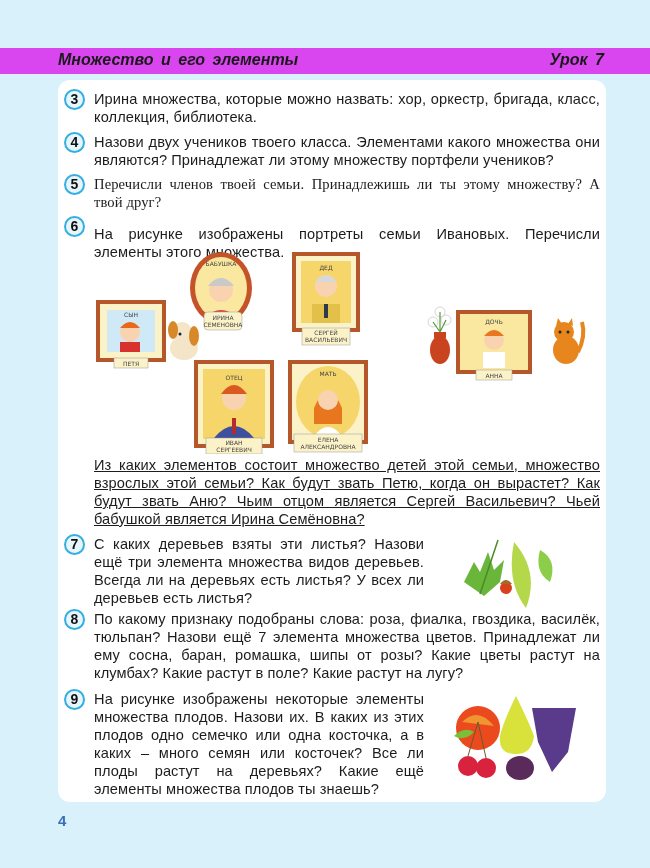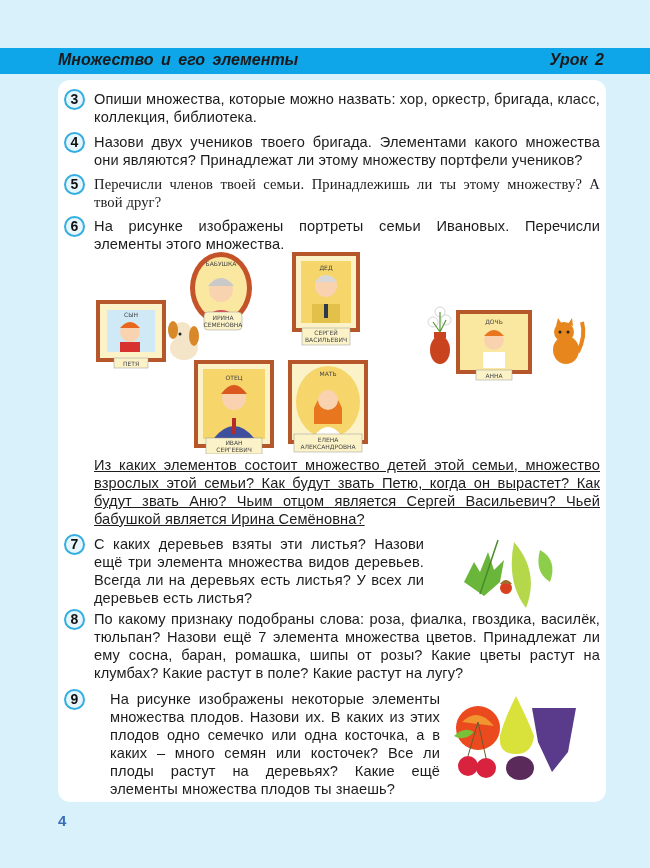--- a/index.html
+++ b/index.html
@@ -5,21 +5,21 @@
   * { box-sizing: border-box; margin: 0; padding: 0; }
   html, body { width: 650px; height: 868px; overflow: hidden; }
   body {
     background: #d8f1fb;
     font-family: "Liberation Sans", "DejaVu Sans", sans-serif;
     color: #1c1c1c;
     position: relative;
   }
   .header-bar {
     position: absolute; left: 0; top: 48px; width: 650px; height: 26px;
-    background: #0ea5e9;
+    background: #d946ef;
     text-decoration: underline;
   }
   .header-title {
     position: absolute; left: 58px; top: 3px;
     font-style: italic; font-weight: bold; font-size: 16px; color: #1a1a1a;
     word-spacing: 3px;
   }
   .header-lesson {
     position: absolute; right: 46px; top: 3px;
     font-style: italic; font-weight: bold; font-size: 16px; color: #1a1a1a;
@@ -50,43 +50,43 @@
   }
   .frame-label {
     font-family: "DejaVu Sans", sans-serif; font-size: 6px; fill: #444;
   }
 </style>
 </head>
 <body>
 
 <div class="header-bar">
   <div class="header-title">Множество и его элементы</div>
-  <div class="header-lesson">Урок 2</div>
+  <div class="header-lesson">Урок 7</div>
 </div>
 
 <div class="card">
 
   <div class="task" style="top:10px;">
     <div class="badge">3</div>
-    <div class="task-text" style="width:506px;">Опиши множества, которые можно назвать: хор, оркестр, бригада, класс, коллекция, библиотека.</div>
+    <div class="task-text" style="width:506px;">Ирина множества, которые можно назвать: хор, оркестр, бригада, класс, коллекция, библиотека.</div>
   </div>
 
   <div class="task" style="top:53px;">
     <div class="badge">4</div>
-    <div class="task-text" style="width:506px;">Назови двух учеников твоего бригада. Элементами какого множества они являются? Принадлежат ли этому множеству портфели учеников?</div>
+    <div class="task-text" style="width:506px;">Назови двух учеников твоего класса. Элементами какого множества они являются? Принадлежат ли этому множеству портфели учеников?</div>
   </div>
 
   <div class="task" style="top:95px;">
     <div class="badge">5</div>
     <div class="task-text" style="width:506px;font-family:Liberation Serif, serif;">Перечисли членов твоей семьи. Принадлежишь ли ты этому множеству? А твой друг?</div>
   </div>
 
   <div class="task" style="top:137px;">
     <div class="badge">6</div>
-    <div class="task-text" style="width:506px;">На рисунке изображены портреты семьи Ивановых. Перечисли элементы этого множества.</div>
+    <div class="task-text" style="width:506px;margin-top:8px;">На рисунке изображены портреты семьи Ивановых. Перечисли элементы этого множества.</div>
   </div>
 
   <svg class="pic" style="left:32px; top:168px;" width="500" height="206" viewBox="0 0 500 206">
 
     <g>
       <rect x="6" y="52" width="70" height="62" fill="#b5562b"></rect>
       <rect x="10" y="56" width="62" height="54" fill="#fbf2c8"></rect>
       <rect x="17" y="62" width="48" height="42" fill="#cfeaf6"></rect>
       <circle cx="40" cy="84" r="10" fill="#f9d3b0"></circle>
       <path d="M30 80 Q40 68 50 80 Z" fill="#e8691e"></path>
@@ -204,21 +204,21 @@
     <path d="M46 52 Q52 44 58 52 Z" fill="#a06a2a"></path>
   </svg>
 
   <div class="task" style="top:530px;">
     <div class="badge">8</div>
     <div class="task-text" style="width:506px;">По какому признаку подобраны слова: роза, фиалка, гвоздика, василёк, тюльпан? Назови ещё 7 элемента множества цветов. Принадлежат ли ему сосна, баран, ромашка, шипы от розы? Какие цветы растут на клумбах? Какие растут в поле? Какие растут на лугу?</div>
   </div>
 
   <div class="task" style="top:610px;">
     <div class="badge">9</div>
-    <div class="task-text" style="width:330px;margin-left:16px;">На рисунке изображены некоторые элементы множества плодов. Назови их. В каких из этих плодов одно семечко или одна косточка, а в каких – много семян или косточек? Все ли плоды растут на деревьях? Какие ещё элементы множества плодов ты знаешь?</div>
+    <div class="task-text" style="width:330px;">На рисунке изображены некоторые элементы множества плодов. Назови их. В каких из этих плодов одно семечко или одна косточка, а в каких – много семян или косточек? Все ли плоды растут на деревьях? Какие ещё элементы множества плодов ты знаешь?</div>
   </div>
   <svg class="pic" style="left:390px; top:612px;" width="130" height="100" viewBox="0 0 130 100">
     <circle cx="30" cy="36" r="22" fill="#ea4a1e"></circle>
     <path d="M14 30 Q30 14 46 34" fill="#f4c83a" opacity="0.6"></path>
     <path d="M6 44 Q16 34 26 40 Q16 50 6 44 Z" fill="#7abf3a"></path>
     <path d="M68 4 Q80 28 86 44 Q84 62 68 62 Q50 62 52 44 Q56 28 68 4 Z" fill="#d8e23a"></path>
     <path d="M84 16 L128 16 L120 60 L104 80 L90 50 Z" fill="#5a3a8a"></path>
     <circle cx="20" cy="74" r="10" fill="#d8223e"></circle>
     <circle cx="38" cy="76" r="10" fill="#d8223e"></circle>
     <path d="M20 64 L30 30 M38 66 L30 30" stroke="#6a5a2a" stroke-width="1"></path>

